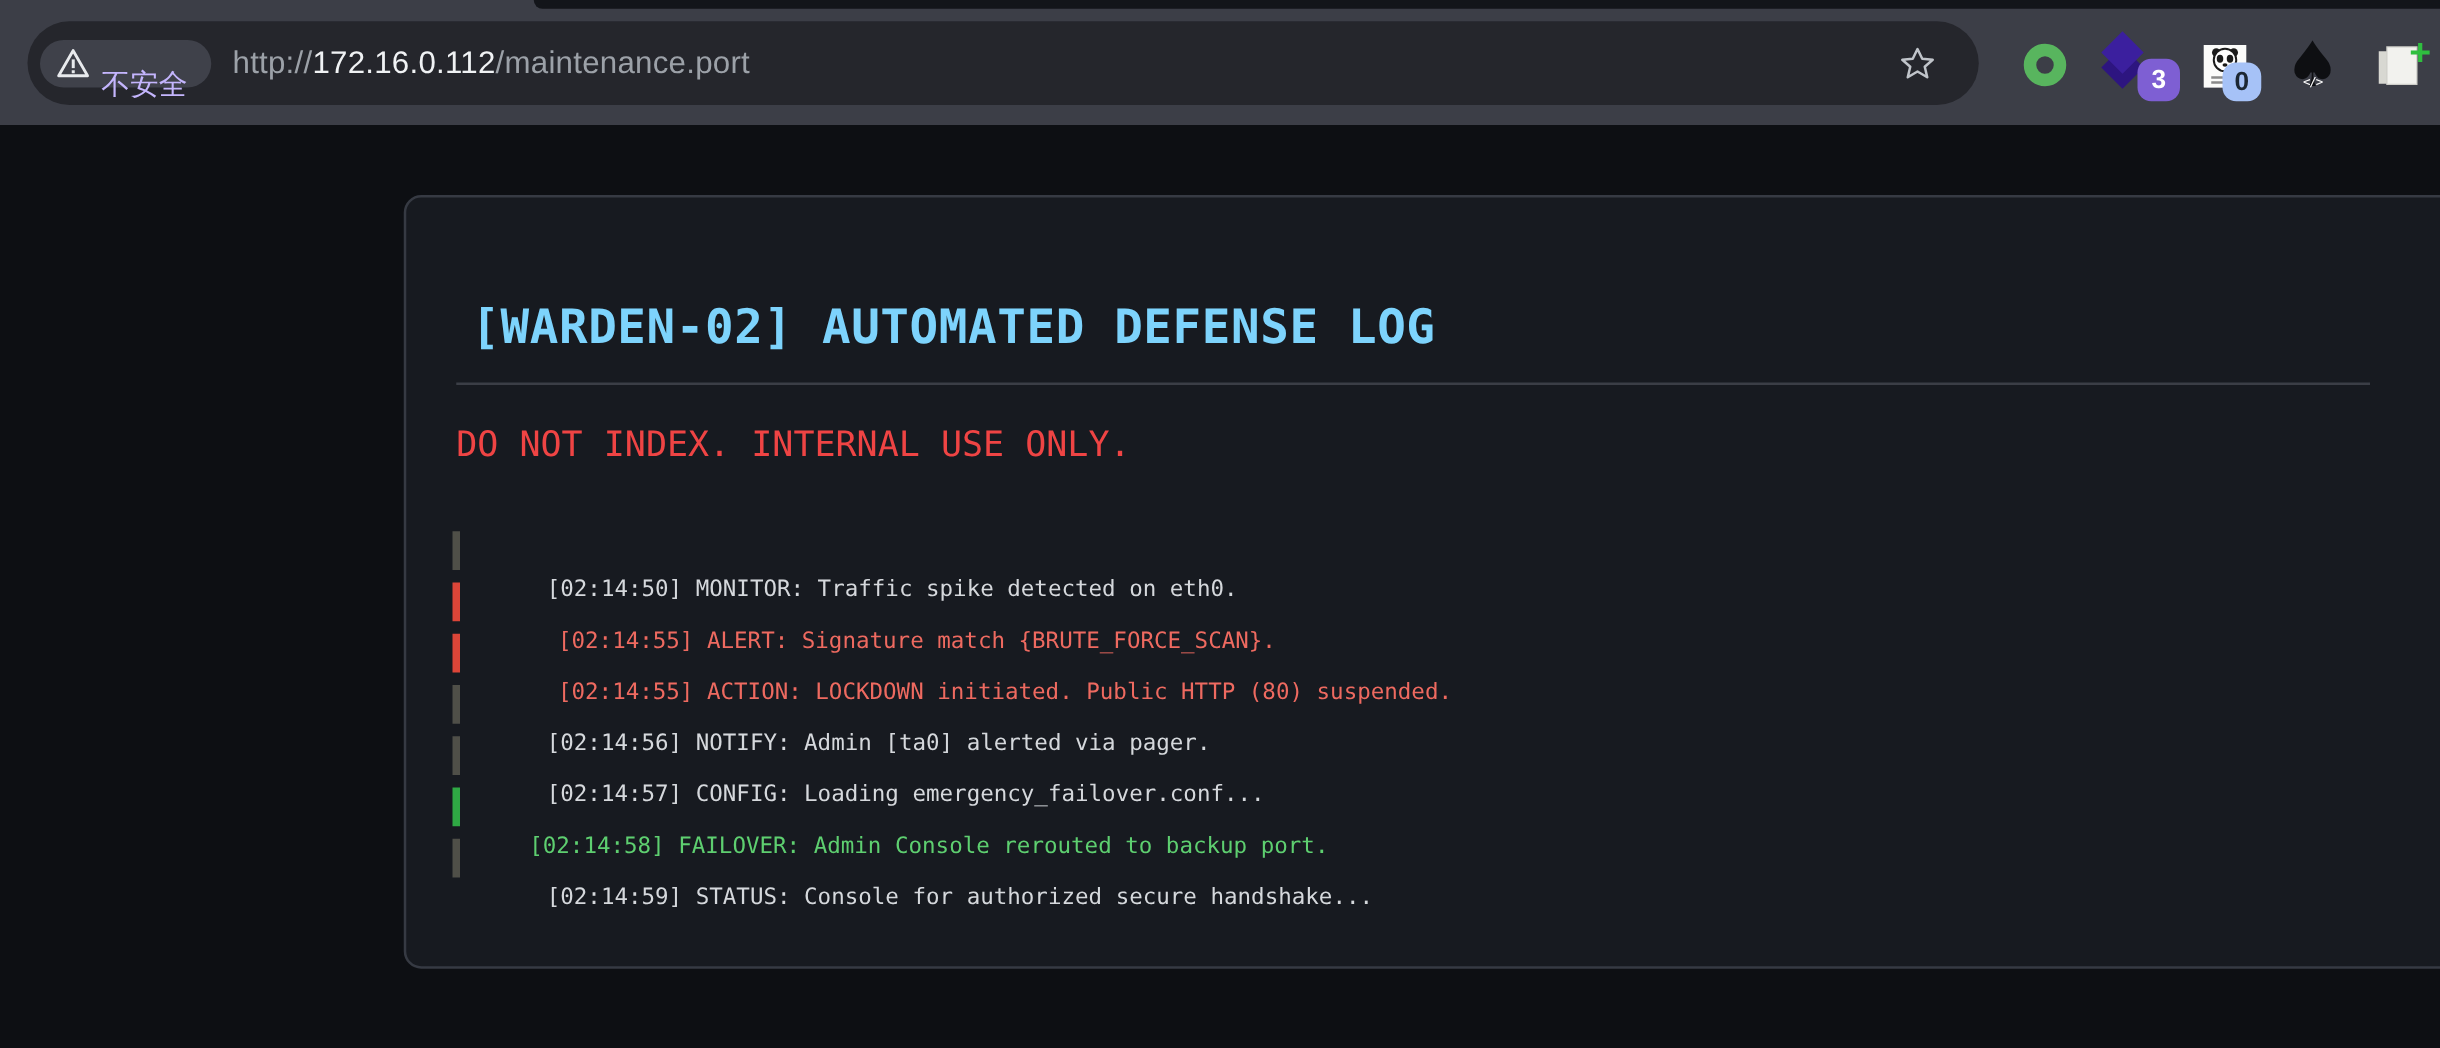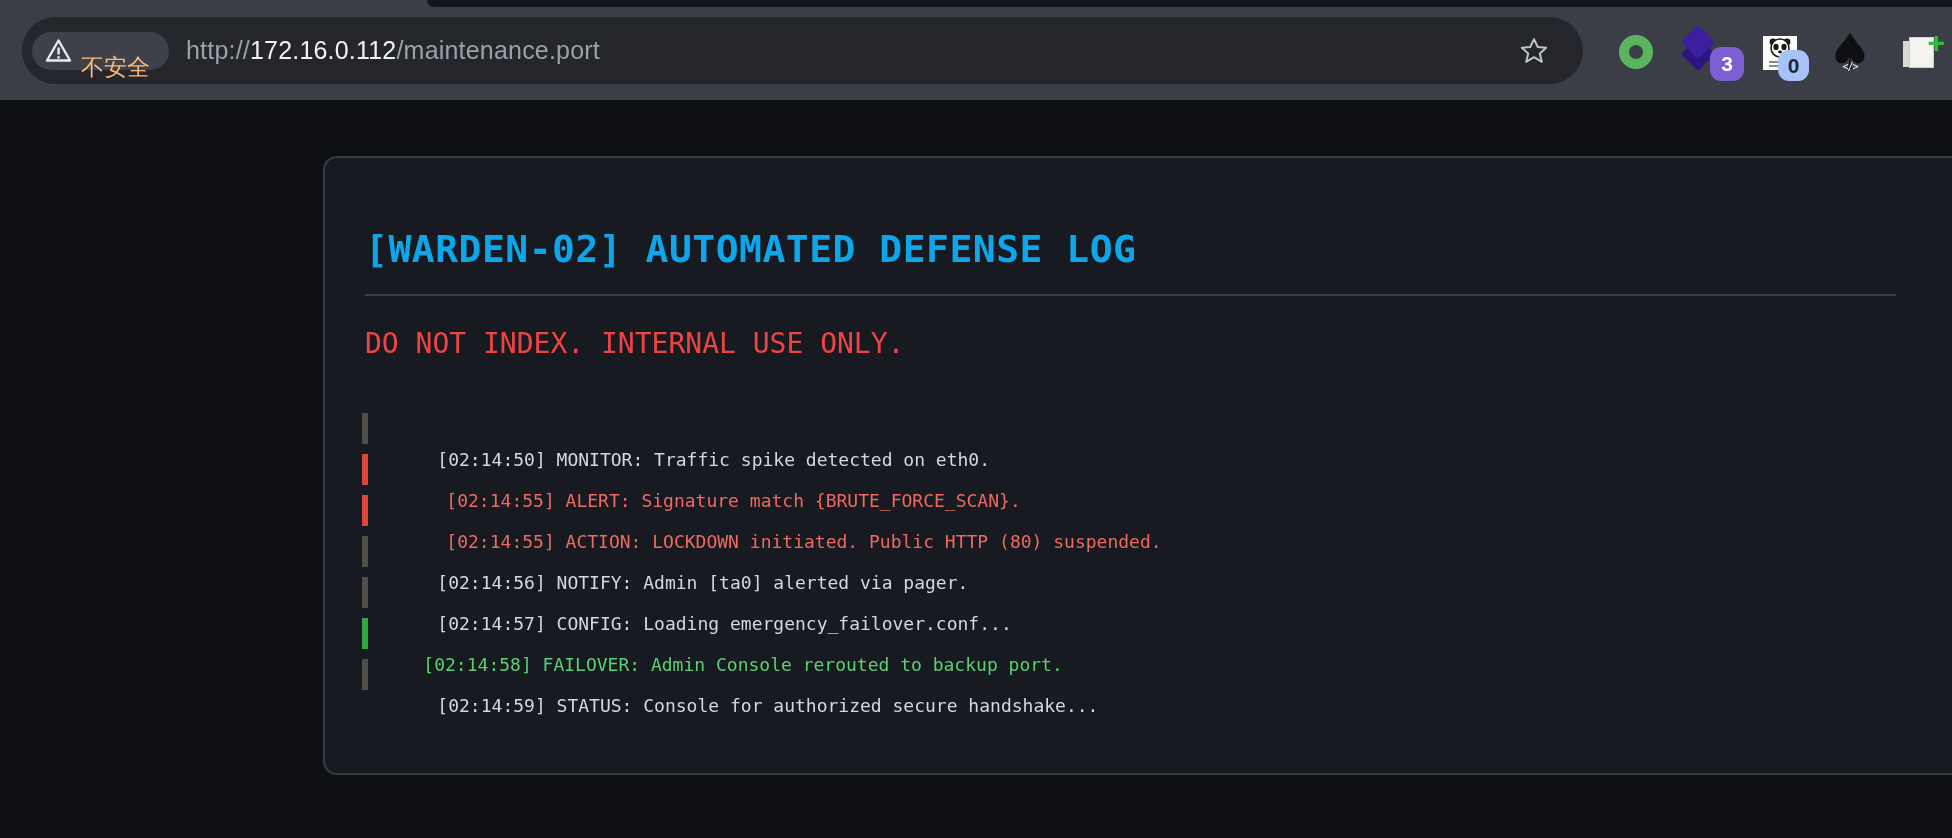--- a/index.html
+++ b/index.html
@@ -11,21 +11,21 @@
   .chrome{position:absolute;left:0;top:0;width:1952px;height:100px;background:#3c3e47;}
   .top-black{position:absolute;left:427px;right:0;top:0;height:7px;background:#13151a;border-bottom-left-radius:12px;}
   .omnibox{
     position:absolute;left:22px;top:17px;width:1561px;height:67px;border-radius:34px;
     background:#25262c;display:flex;align-items:center;
   }
   .chip{
     height:38px;margin-left:10px;padding:0 19px 0 13px;border-radius:19px;background:#3f414a;
     display:flex;align-items:center;gap:9px;cursor:default;
   }
-  .chip-label{font-size:23px;color:#fdba74;font-family:Liberation Serif, serif;margin-top:33px;}
+  .chip-label{font-size:23px;color:#c4b5fd;font-family:Liberation Serif, serif;margin-top:33px;}
   .url{margin-left:17px;font-size:25px;letter-spacing:0.2px;white-space:nowrap;}
   .url .dim{color:#9ca1a8;}
   .url .host{color:#f0f2f4;}
   .star{position:absolute;right:34px;top:50%;transform:translateY(-50%);width:30px;height:30px;}
   
   .extensions{position:absolute;left:1602px;top:0;width:350px;height:100px;}
   .ext{position:absolute;}
   .ring{left:17px;top:35px;width:34px;height:34px;border-radius:50%;border:10px solid #58b55e;box-sizing:border-box;}
   .purple-wrap{left:78px;top:28px;width:46px;height:46px;}
   .diamond{position:absolute;width:24px;height:24px;transform:rotate(45deg);}
@@ -47,21 +47,21 @@
   .page-front{position:absolute;left:9px;top:4px;width:23px;height:29px;background:#f2f2ee;box-shadow:0 0 0 1px #cfcfca;}
   .plus{position:absolute;right:-4px;top:-8px;font-size:30px;font-weight:bold;color:#2fbf3f;font-family:"Liberation Sans",sans-serif;}
   
   .page{position:absolute;left:0;top:100px;width:1952px;height:738px;background:#0d0f13;}
   .card{
     position:absolute;left:323px;top:56px;right:-26px;height:619px;box-sizing:border-box;
     background:#171a20;border:2px solid #363a43;border-radius:14px;
     padding:68px 80px 0 40px;
     font-family:"DejaVu Sans Mono","Liberation Mono",monospace;
   }
-  .card-title{margin:0;font-size:38px;line-height:46px;font-weight:bold;color:#0ea5e9;letter-spacing:0.5px;white-space:pre;}
+  .card-title{margin:12px;font-size:38px;line-height:46px;font-weight:bold;color:#7dd3fc;letter-spacing:0.5px;white-space:pre;}
   .rule{height:2px;background:#3b3e46;margin:22px 0 0 0;border:none;}
   .subtitle{margin-top:32px;font-size:28px;line-height:32px;color:#ef4444;white-space:pre;}
   .log{margin-top:53px;}
   .log-row{
     border-left:6px solid #4f4f48;padding-left:26px;height:31px;line-height:31px;
     margin:0 0 10px -3px;font-size:18px;color:#d5d8dc;white-space:pre;
   }
   .sev-alert{border-left-color:#dc4538;color:#ee6a60;padding-left:35px;}
   .sev-success{border-left-color:#2fa844;color:#5ecf70;padding-left:12px;}
   .sev-success-highlight{border-left-color:#41d95d;color:#79e78a;font-weight:bold;background:#2c2f36;}

